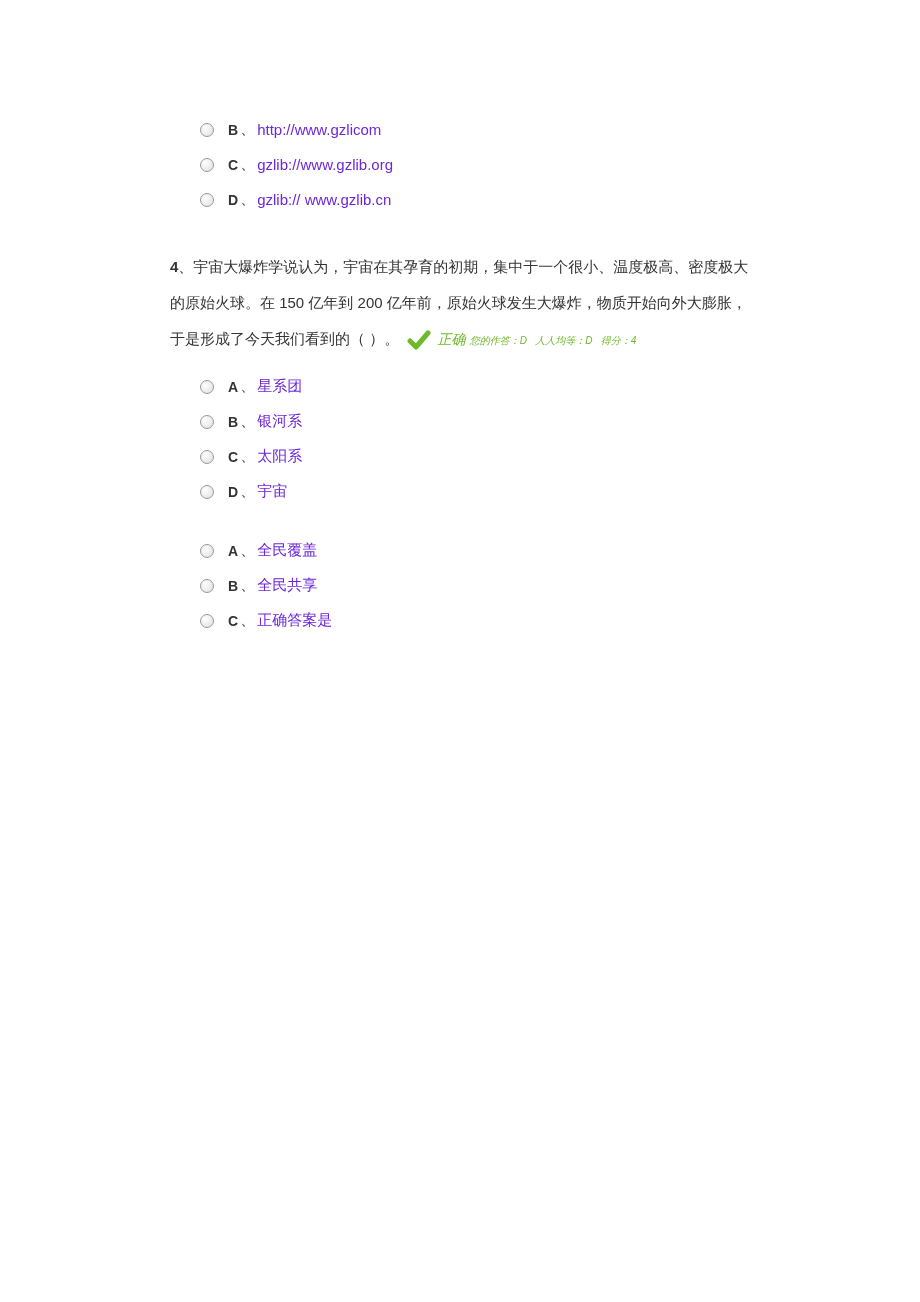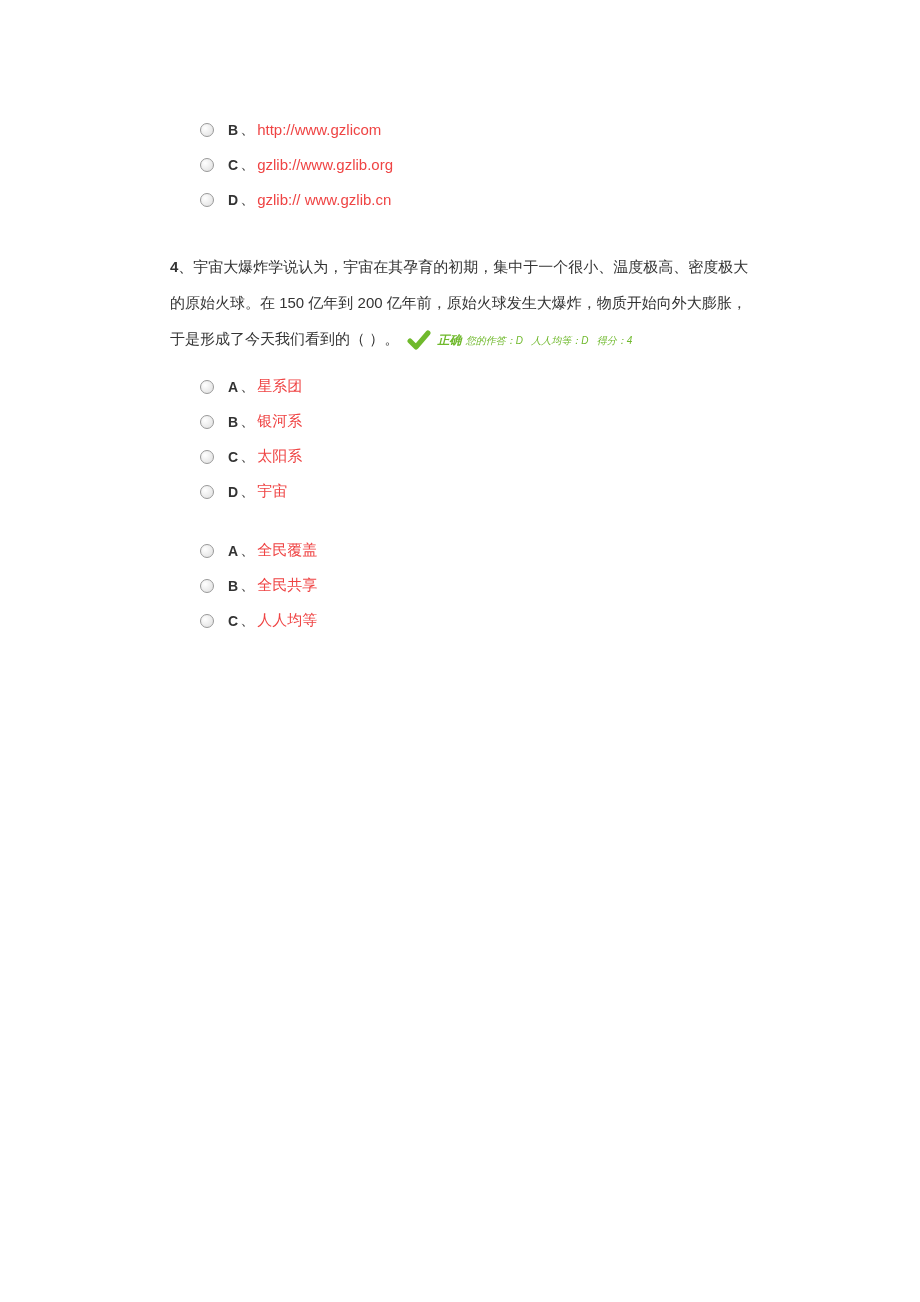--- a/index.html
+++ b/index.html
@@ -35,21 +35,21 @@
     font-weight: bold;
     color: #333;
     font-family: Verdana, Arial, sans-serif;
     font-size: 14px;
   }
   .option-punct {
     color: #444;
     margin: 0 2px;
   }
   .option-text {
-    color: #ef4444;
+    color: #6d28d9;
   }
   .question {
     margin: 30px 0 10px 0;
     line-height: 2.4;
     font-size: 15px;
     color: #333;
   }
   .q-num {
     font-weight: bold;
     font-family: Verdana, Arial, sans-serif;
@@ -61,22 +61,22 @@
     height: 24px;
     margin: 0 2px 0 4px;
   }
   .checkmark svg {
     width: 100%;
     height: 100%;
   }
   .feedback-correct {
     color: #6fb92c;
     font-style: italic;
-    font-weight: bold;
-    font-size: 12px;
+    font-weight: normal;
+    font-size: 14px;
   }
   .feedback-detail {
     color: #6fb92c;
     font-style: italic;
     font-size: 10px;
   }
   .num-in-text {
     font-family: Verdana, Arial, sans-serif;
     text-align: right;
   }
@@ -158,18 +158,18 @@
     <div class="option">
       <span class="radio"></span>
       <span class="option-letter">B</span>
       <span class="option-punct">、</span>
       <span class="option-text">全民共享</span>
     </div>
     <div class="option">
       <span class="radio"></span>
       <span class="option-letter">C</span>
       <span class="option-punct">、</span>
-      <span class="option-text">人人均等</span>
+      <span class="option-text">正确答案是</span>
     </div>
   </div>
 
 
 </div>
 
 </body></html>

